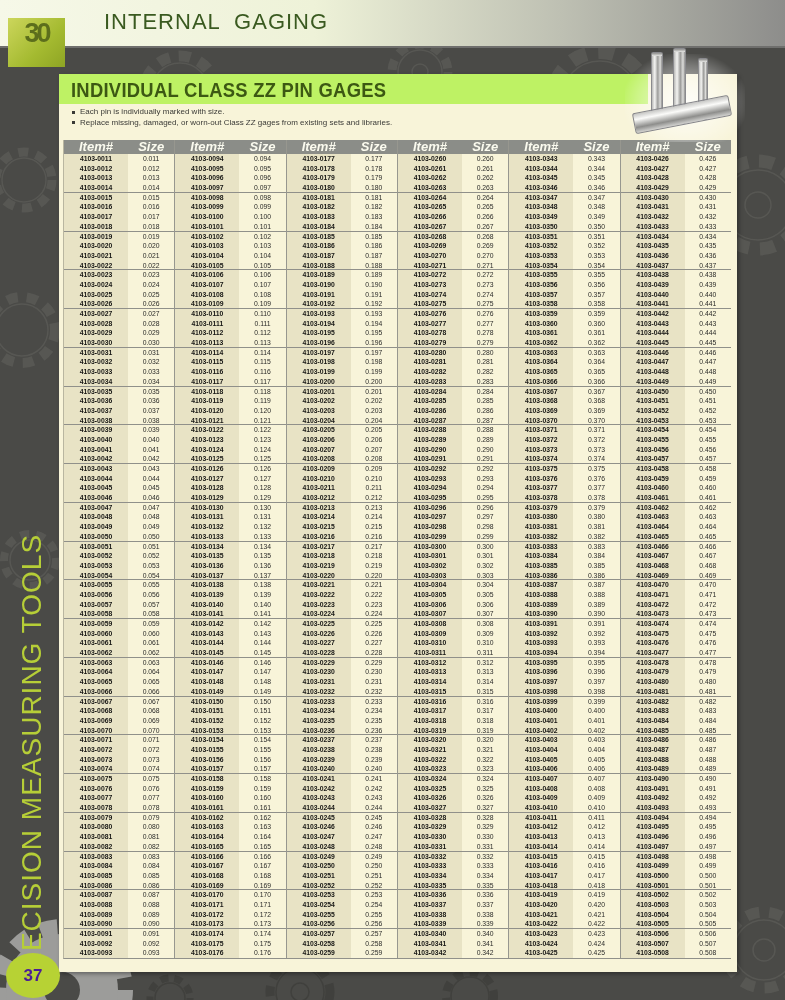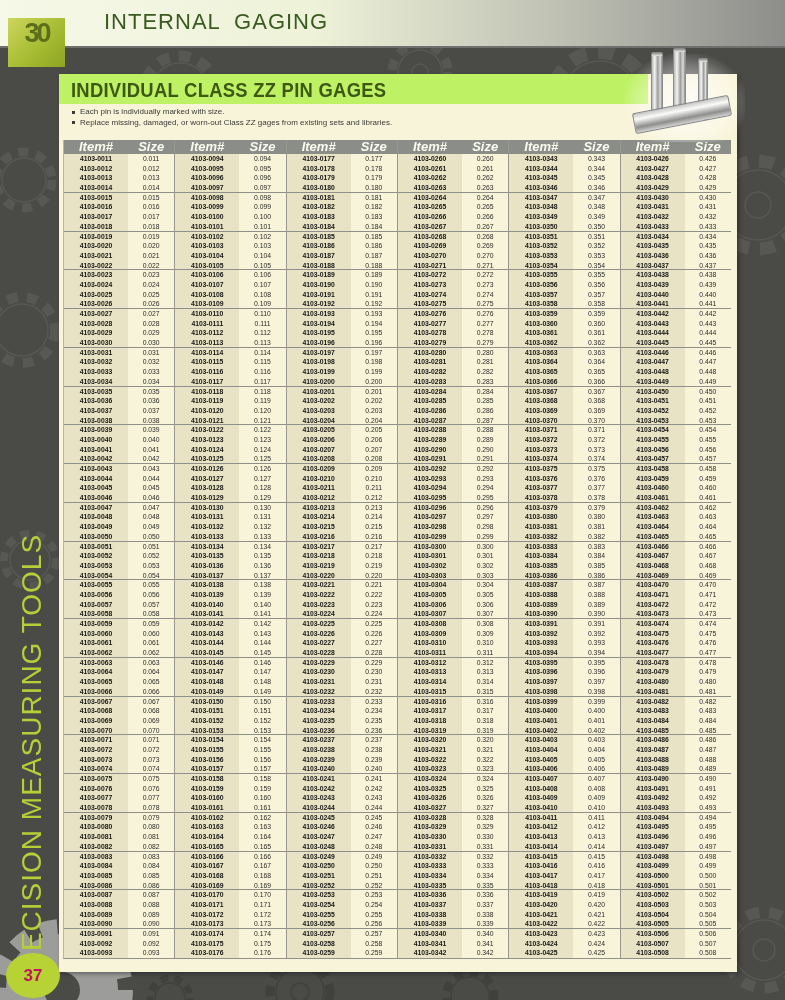--- a/index.html
+++ b/index.html
@@ -60,21 +60,21 @@
   .c-item { flex:1.38; background:#e8e3c5; font-weight:bold; color:#161614; font-size:6.8px; line-height:9.7px; text-align:center; overflow:hidden; }
   .c-size { flex:1; color:#2b2b29; font-size:6.8px; line-height:9.7px; text-align:center; overflow:hidden; }
   .phead .c-item, .phead .c-size { background:#8b8d88; color:#fbfbef; font-size:13px; font-weight:bold; font-style:italic; line-height:14px; }
 
   
   .sidebar-text { position:absolute; left:16px; top:376px; height:616px; z-index:3;
     writing-mode:vertical-rl; transform:rotate(180deg); white-space:nowrap;
     font-size:28px; color:#b6ce37; letter-spacing:1px; font-weight:400; }
   .page-badge { position:absolute; left:6px; top:953px; width:54px; height:45px; border-radius:50%;
     background:#b7d234; z-index:5; display:flex; align-items:center; justify-content:center; }
-  .page-badge span { font-size:17px; font-weight:bold; color:#be185d; }
+  .page-badge span { font-size:17px; font-weight:bold; color:#4c1d95; }
 </style>
 </head>
 <body>
 
 <div class="page">
 
   <svg class="deco" width="785" height="1000">
     <g fill="none" stroke="#5d5d58" stroke-opacity="0.7">
       <g>
           <circle cx="180" cy="92" r="36" stroke-width="11" stroke-dasharray="12 9"></circle>

